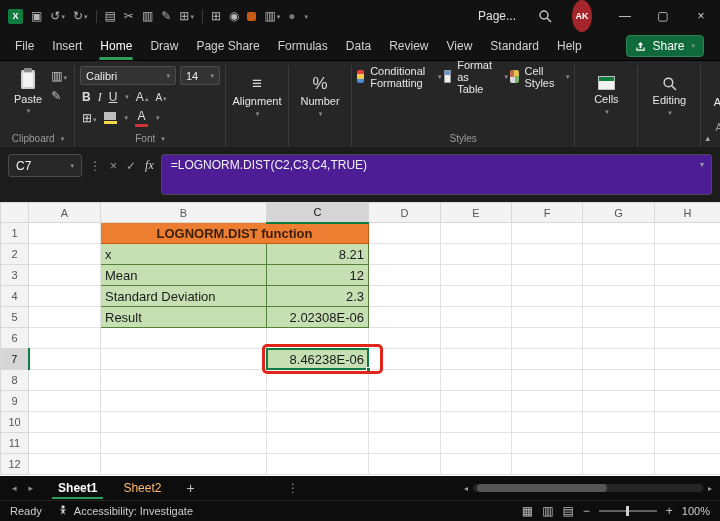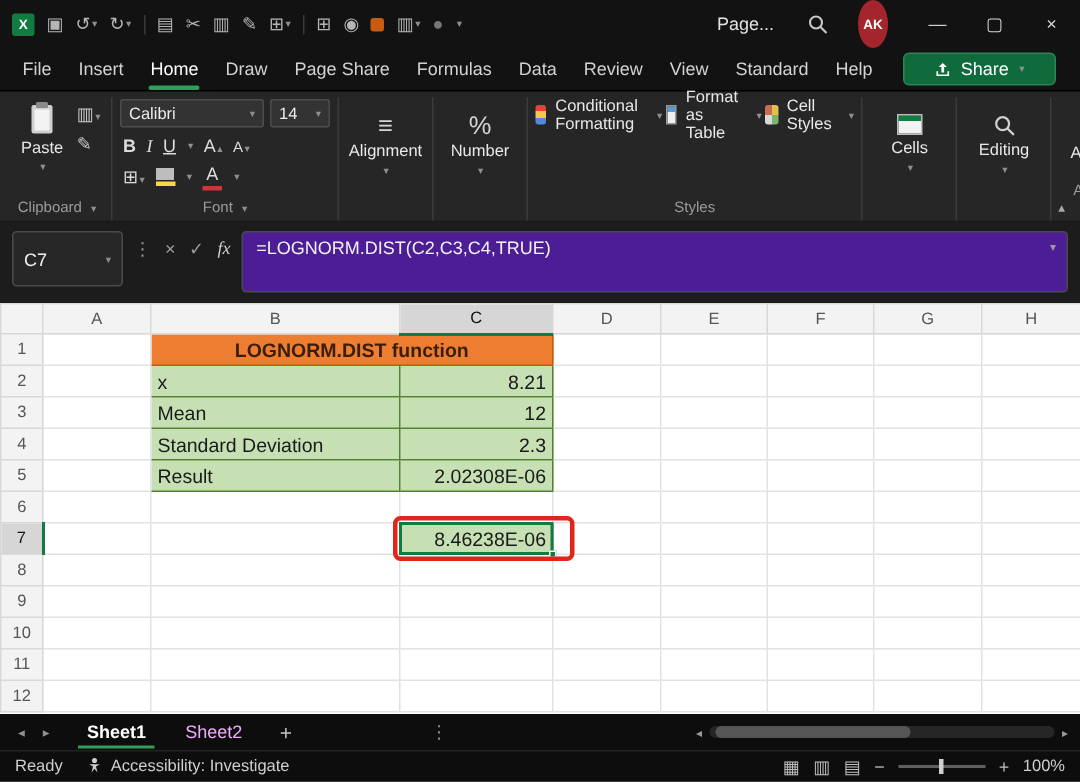--- a/index.html
+++ b/index.html
@@ -19,21 +19,21 @@
   .search-btn { margin-left:22px; display:flex; align-items:center; }
   .avatar { margin-left:20px; width:20px; height:32px; border-radius:50%; background:#A4262C; color:#fff; font-size:9px; font-weight:bold; display:flex; align-items:center; justify-content:center; }
   .win-group { margin-left:14px; display:flex; height:30px; }
   .win-btn { width:38px; height:30px; display:flex; align-items:center; justify-content:center; font-size:12px; color:#cfcfcf; }
 
   
   .menubar { flex:0 0 28px; background:#121212; display:flex; align-items:center; padding:0 6px; }
   .menu-tab { padding:6px 9px 7px 9px; font-size:12px; color:#d2d2d2; position:relative; white-space:nowrap; }
   .menu-tab.active { color:#fff; }
   .menu-tab.active::after { content:""; position:absolute; left:8px; right:8px; bottom:0; height:3px; background:#2E9E5B; border-radius:2px; }
-  .share-btn { margin-left:auto; margin-right:10px; background:#0F6B3B; border:1px solid #2F8354; color:#fff; font-size:12px; border-radius:4px; padding:3px 20px; display:flex; align-items:center; gap:6px;justify-content:center; }
+  .share-btn { margin-left:auto; margin-right:10px; background:#0F6B3B; border:1px solid #2F8354; color:#fff; font-size:12px; border-radius:4px; padding:3px 8px; display:flex; align-items:center; gap:6px;justify-content:center; }
 
   
   .ribbon { flex:0 0 88px; background:#262626; border-top:1px solid #000; border-bottom:1px solid #1a1a1a; display:flex; padding:4px 2px 0 2px; position:relative; }
   .rgroup { display:flex; flex-direction:column; padding:0 5px; border-right:1px solid #3b3b3b; }
   .rgroup-body { flex:1; display:flex; align-items:flex-start; }
   .rgroup-label { height:17px; display:flex; align-items:center; justify-content:center; gap:5px; font-size:10px; color:#9b9b9b; }
   .paste-btn { display:flex; flex-direction:column; align-items:center; gap:2px; color:#e6e6e6; font-size:11px; padding:2px 7px; }
   .clip-col { display:flex; flex-direction:column; gap:6px; padding:4px 2px; color:#c9c9c9; font-size:12px; }
   .font-col { display:flex; flex-direction:column; gap:3px; padding-top:1px; }
   .combo-row { display:flex; gap:4px; }
@@ -52,21 +52,21 @@
   .cf-ic { width:13px; height:13px; border-radius:2px; background:linear-gradient(180deg,#E8413C 0 33%,#F2C94C 33% 66%,#4D8BD6 66% 100%); }
   .fat-ic { width:13px; height:13px; border:1px solid #9a9a9a; background:linear-gradient(180deg,#5B9BD5 0 4px,#efefef 4px); }
   .cs-ic { width:13px; height:13px; background:conic-gradient(#E2C14D 0 25%,#7EB36A 0 50%,#D9D9D9 0 75%,#C96A52 0); border-radius:2px; }
   .cells-ic { width:17px; height:14px; border:1px solid #bdbdbd; background:linear-gradient(180deg,#107C41 0 4px,#f2f2f2 4px); }
   .addins-ic { width:16px; height:16px; display:grid; grid-template-columns:7px 7px; grid-template-rows:7px 7px; gap:2px; }
   .addins-ic span { background:#D83B01; } .addins-ic span:first-child { background:#FF6A33; }
   .collapse-chev { position:absolute; right:10px; bottom:4px; font-size:9px; color:#a8a8a8; }
 
   
   .formulabar { flex:0 0 54px; background:#1c1c1c; display:flex; align-items:flex-start; padding:6px 8px 7px 8px; gap:7px; }
-  .namebox { width:74px; height:37px; background:#272727; border:1px solid #4a4a4a; border-radius:3px; color:#f2f2f2; font-size:12px; display:flex; align-items:center; justify-content:space-between; padding:0 7px; }
+  .namebox { width:74px; height:23px; background:#272727; border:1px solid #4a4a4a; border-radius:3px; color:#f2f2f2; font-size:12px; display:flex; align-items:center; justify-content:space-between; padding:0 7px; }
   .fb-side { display:flex; align-items:center; gap:9px; color:#9a9a9a; font-size:12px; height:23px; }
   .fx { font-style:italic; font-family:"Liberation Serif", serif; color:#d0d0d0; }
   .formula-input { flex:1; align-self:stretch; background:#4c1d95; border:1px solid #4a4a4a; border-radius:3px; color:#f2f2f2; font-size:12px; padding:3px 9px; position:relative; }
   .formula-chev { position:absolute; right:7px; top:5px; color:#9a9a9a; font-size:8px; }
 
   
   .gridwrap { flex:1 1 auto; background:#fff; overflow:hidden; position:relative; }
   table.sheet { border-collapse:collapse; table-layout:fixed; width:720px; }
   .sheet td { border:1px solid #E2E2E2; font-size:13px; color:#1a1a1a; padding:0 4px; height:21px; overflow:visible; white-space:nowrap; }
   .sheet th { background:#F3F3F3; border:1px solid #D8D8D8; color:#555; font-size:11px; font-weight:normal; text-align:center; padding:0; }
@@ -77,21 +77,21 @@
   td.cell-g { background:#C6E0B4; border:1px solid #548235; }
   td.val { text-align:right; }
   td.c7 { position:relative; }
   .selbox { position:absolute; inset:-1px; border:2px solid #107C41; pointer-events:none; }
   .handle { position:absolute; right:-3px; bottom:-3px; width:5px; height:5px; background:#107C41; border:1px solid #fff; z-index:2; }
   .redbox { position:absolute; top:-5px; bottom:-5px; left:-5px; right:-15px; border:3px solid #E0261C; border-radius:5px; pointer-events:none; z-index:3; }
 
   
   .sheettabs { flex:0 0 24px; background:#0d0d0d; display:flex; align-items:center; color:#bdbdbd; font-size:12px; }
   .tab-nav { display:flex; gap:12px; padding:0 12px; color:#8f8f8f; font-size:9px; }
-  .stab { padding:4px 13px; position:relative; color:#f0abfc; }
+  .stab { padding:4px 13px; position:relative; color:#fdba74; }
   .stab.active { color:#fff; font-weight:bold; }
   .stab.active::after { content:""; position:absolute; left:7px; right:7px; bottom:0; height:2px; background:#2E9E5B; }
   .add-tab { padding:0 12px; font-size:14px; color:#c4c4c4; }
   .tab-dots { margin-left:80px; color:#8f8f8f; }
   .hscroll { margin-left:auto; margin-right:8px; display:flex; align-items:center; gap:5px; width:248px; }
   .hs-arrow { font-size:8px; color:#9a9a9a; }
   .track { flex:1; height:8px; background:#262626; border-radius:4px; position:relative; }
   .thumb { position:absolute; left:4px; width:130px; height:8px; background:#555; border-radius:4px; }
 
   

